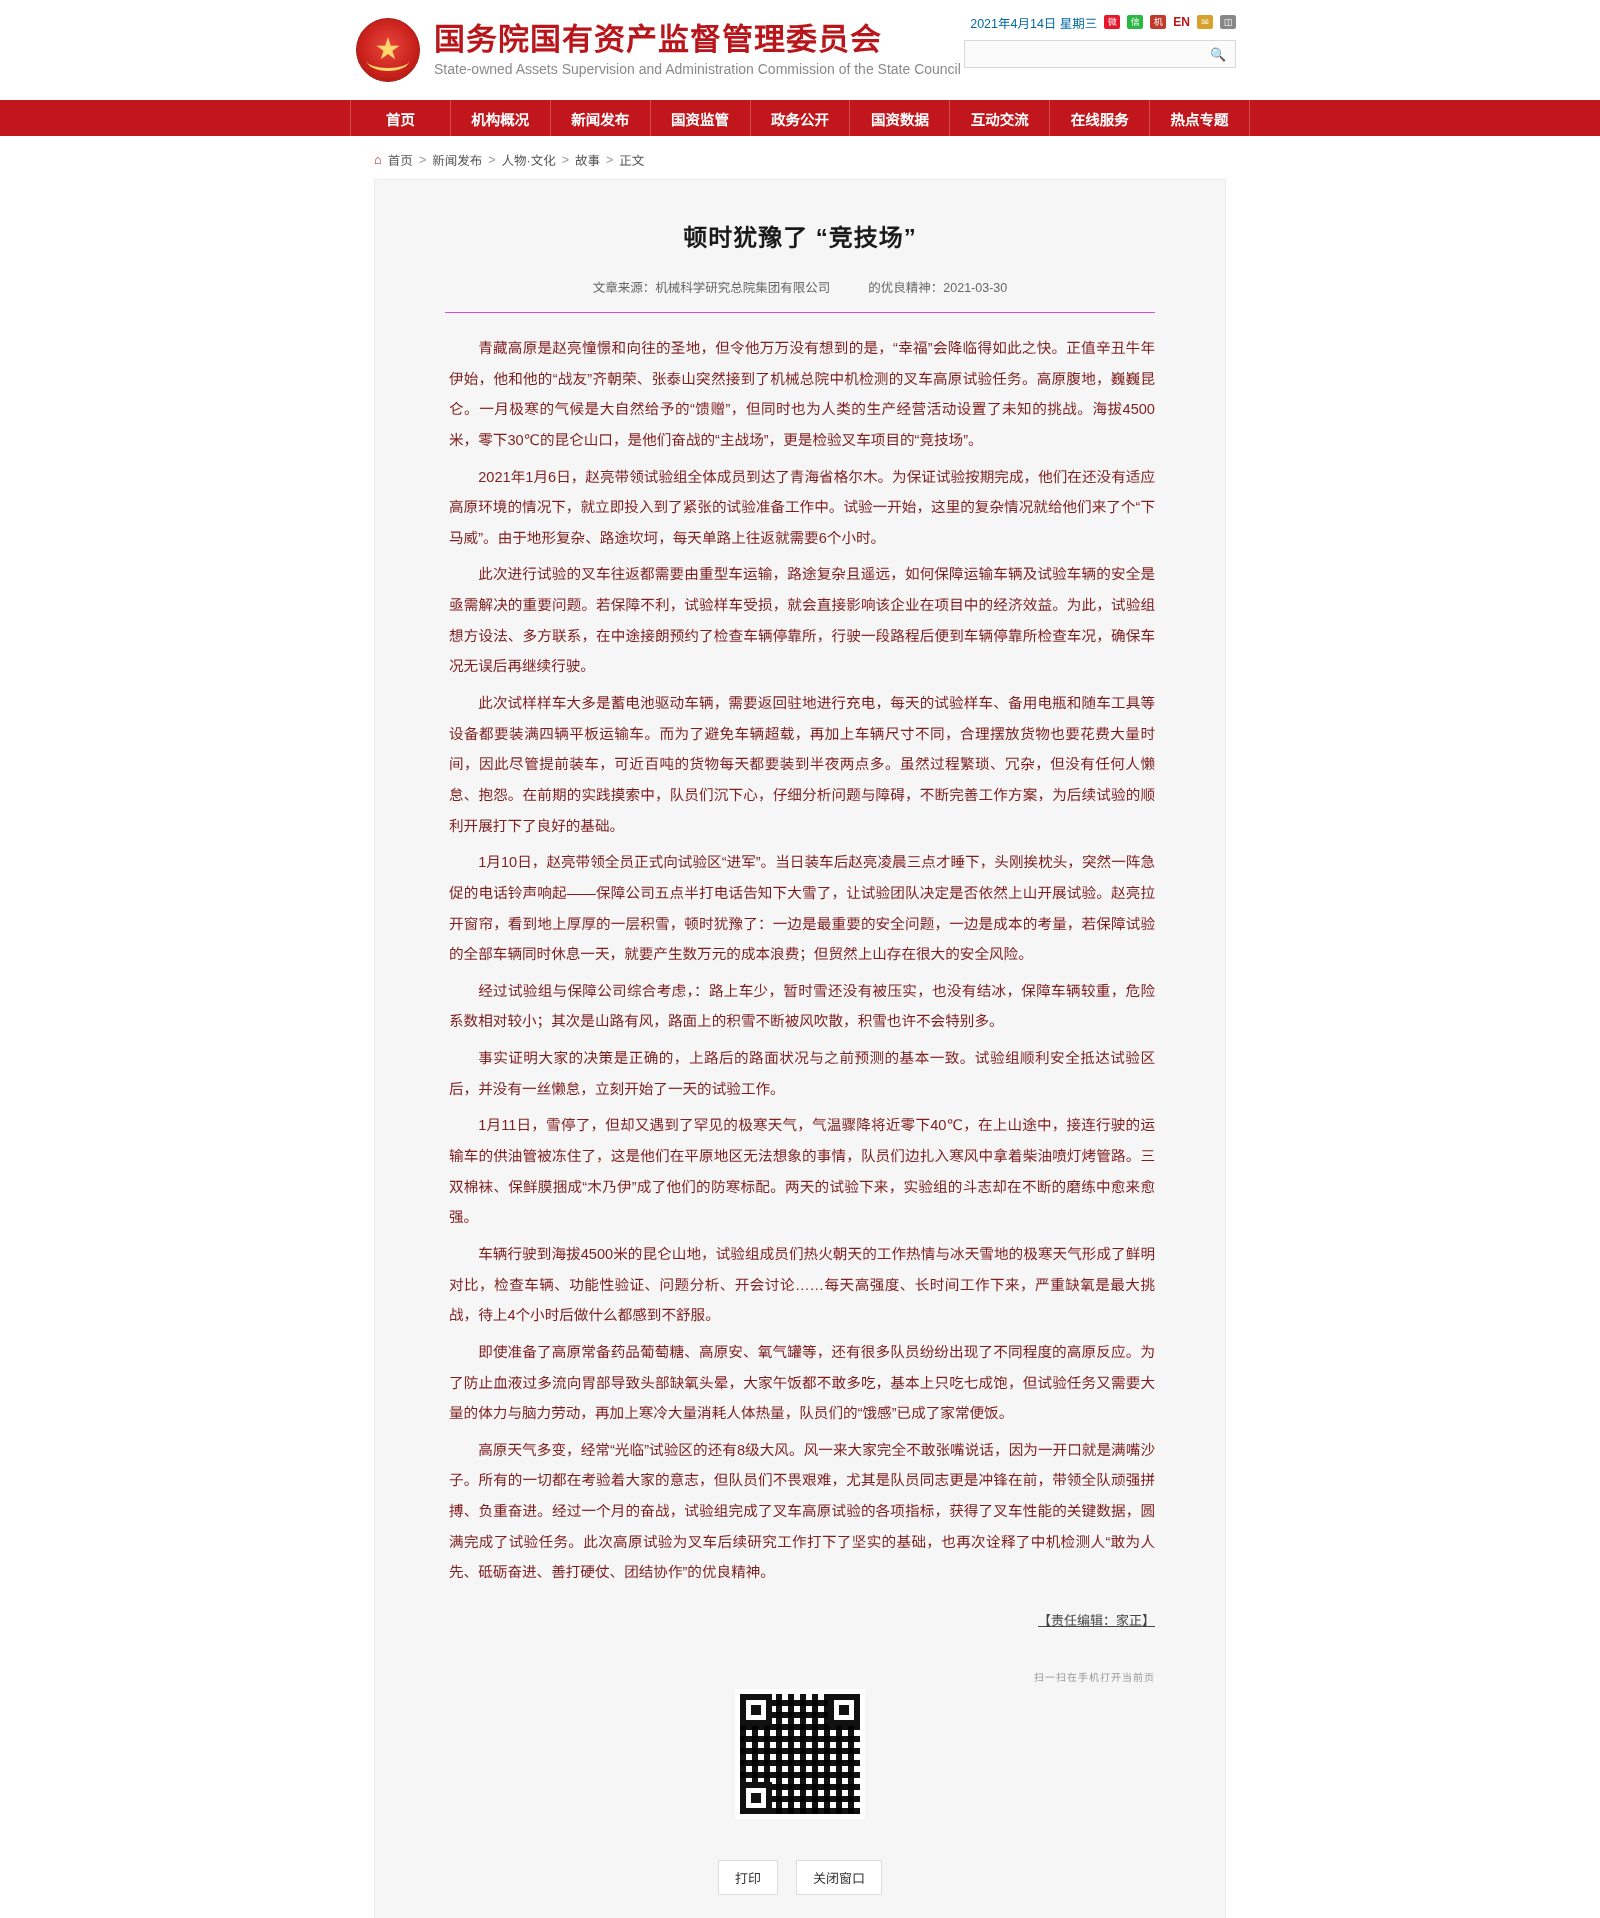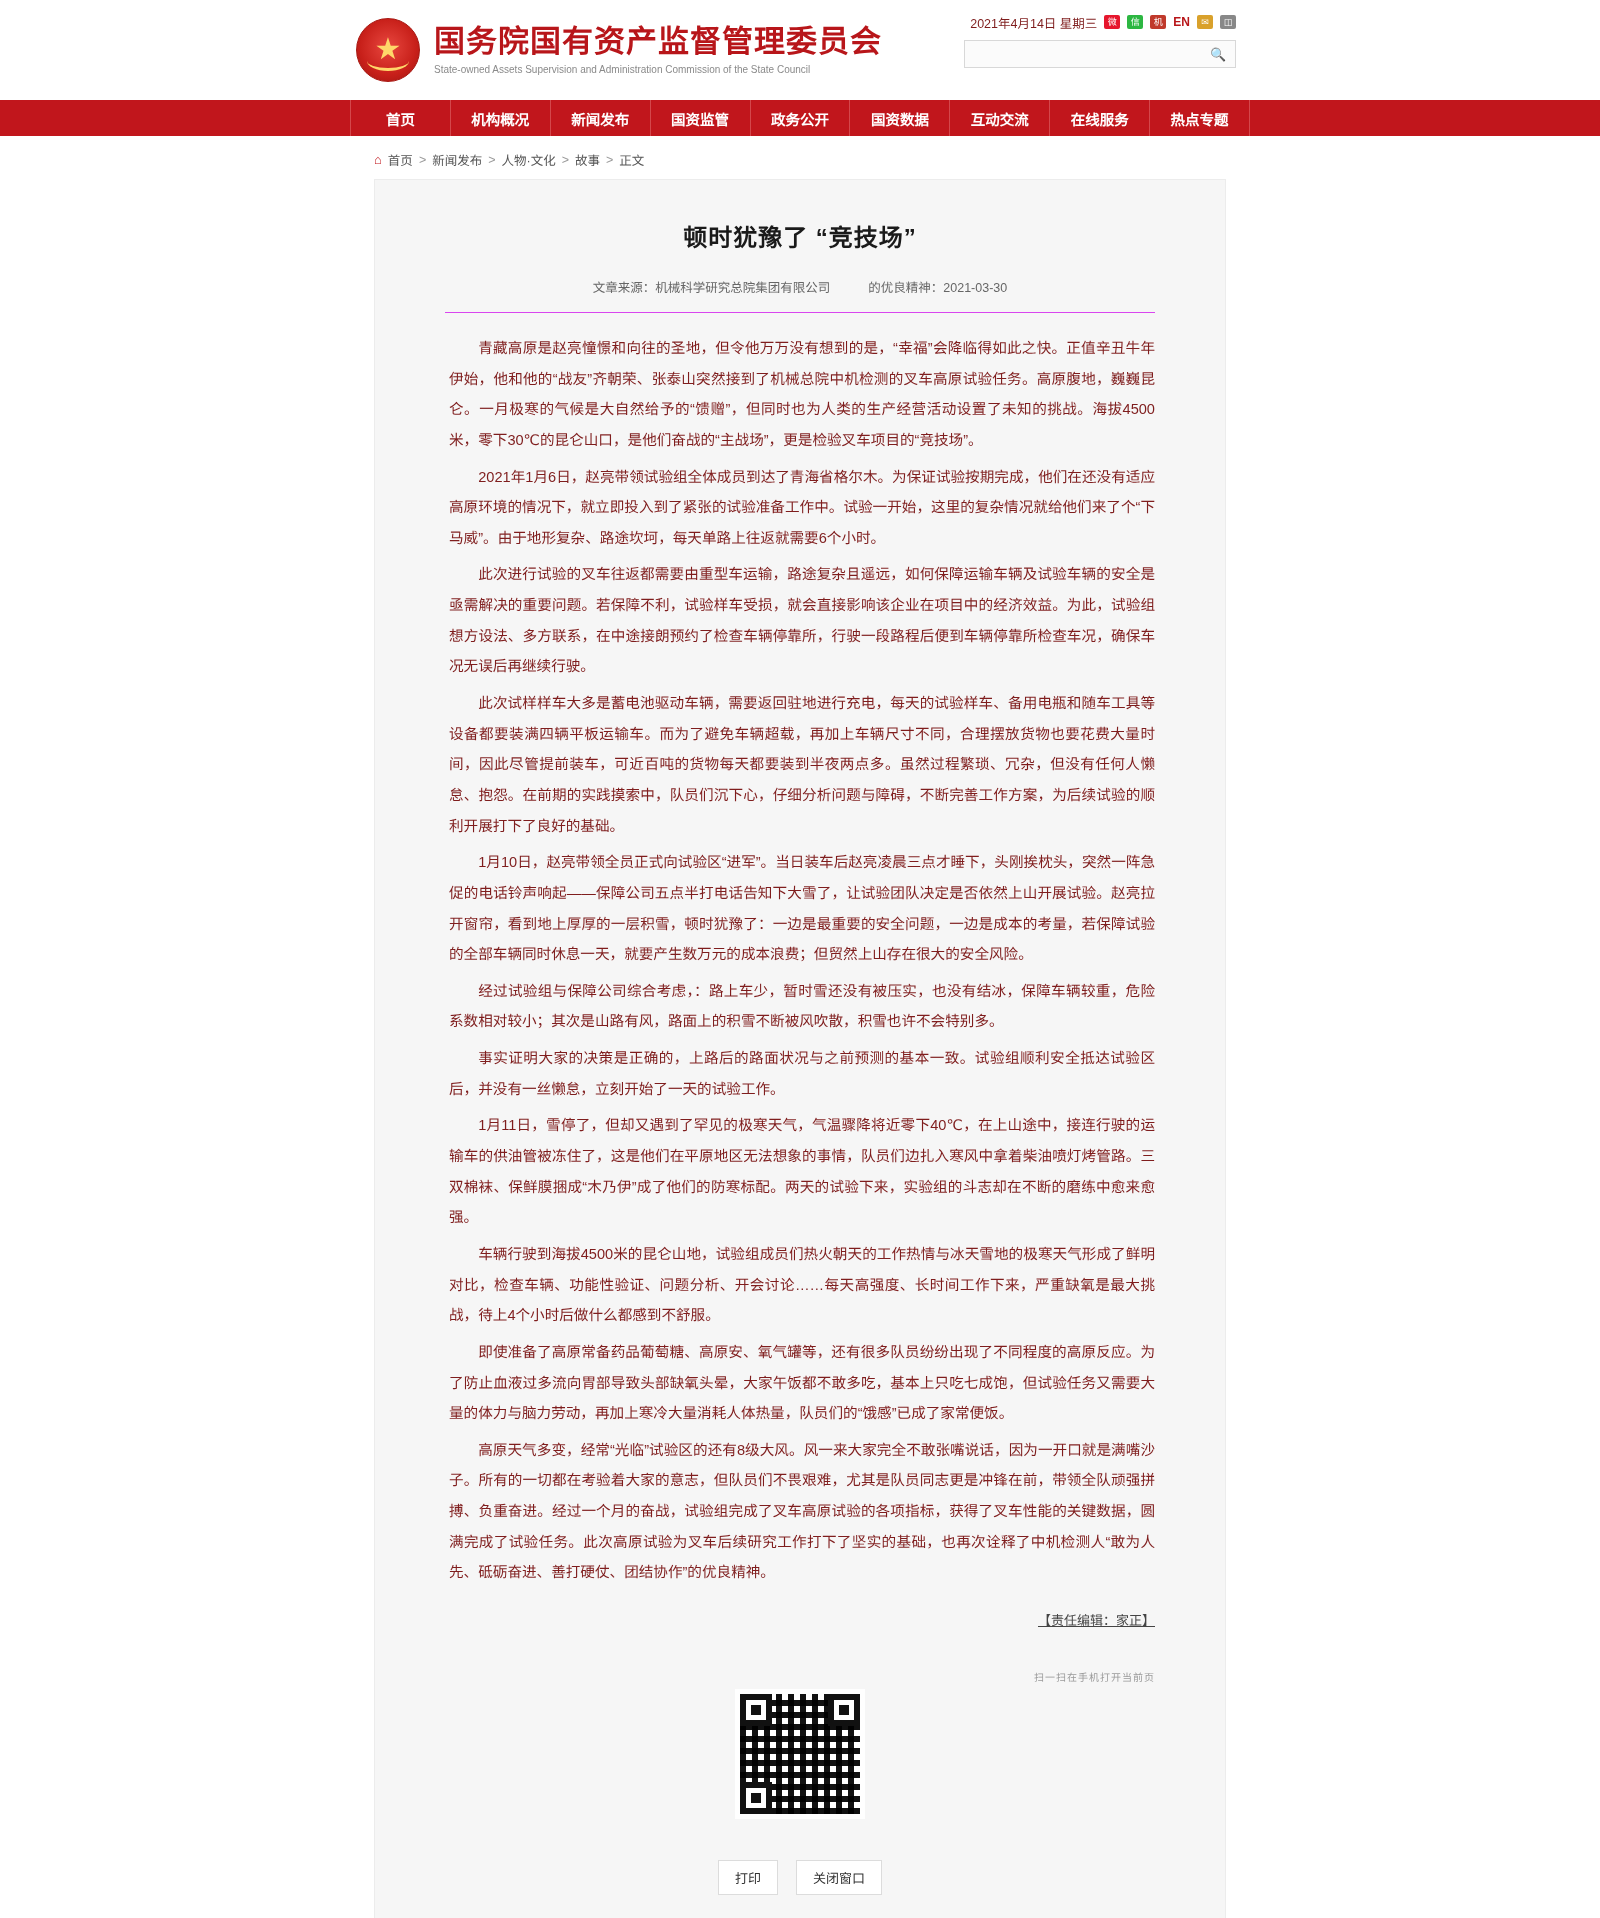--- a/index.html
+++ b/index.html
@@ -53,42 +53,42 @@
   .brand-text { line-height: 1.1; }
   .brand-cn {
     color: #b8161a;
     font-size: 31px;
     font-weight: bold;
     letter-spacing: 1px;
     white-space: nowrap;
   }
   .brand-en {
     color: #8a8a8a;
-    font-size: 10px;
+    font-size: 14px;
     margin-top: 5px;
     white-space: nowrap;
   }
 
   .head-right {
     position: absolute;
     right: 364px; top: 12px;
     width: 272px;
     text-align: right;
   }
   .head-meta {
     font-size: 12.5px;
     color: #555;
     display: flex;
     align-items: center;
     justify-content: flex-end;
     gap: 7px;
     height: 20px;
     white-space: nowrap;
   }
-  .head-meta .date { color: #7f1d1d; }
+  .head-meta .date { color: #0369a1; }
   .ico {
     display: inline-block;
     width: 16px; height: 14px;
     line-height: 14px;
     text-align: center;
     font-size: 11px;
     color: #fff;
     border-radius: 2px;
   }
   .ico.weibo { background: #e6162d; font-size: 9px; }

